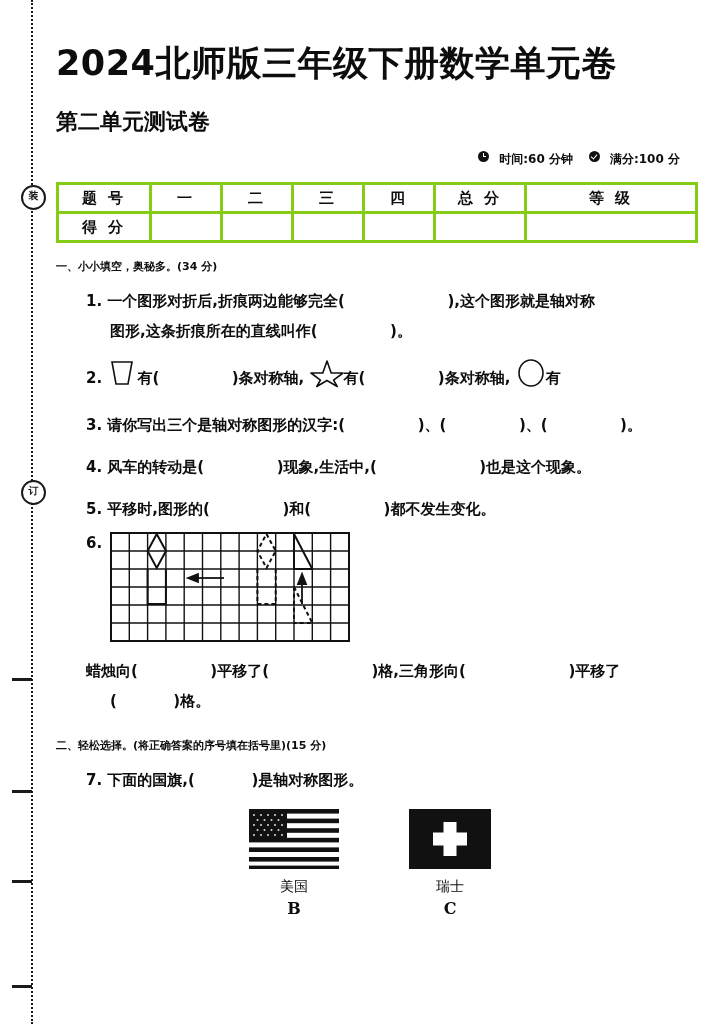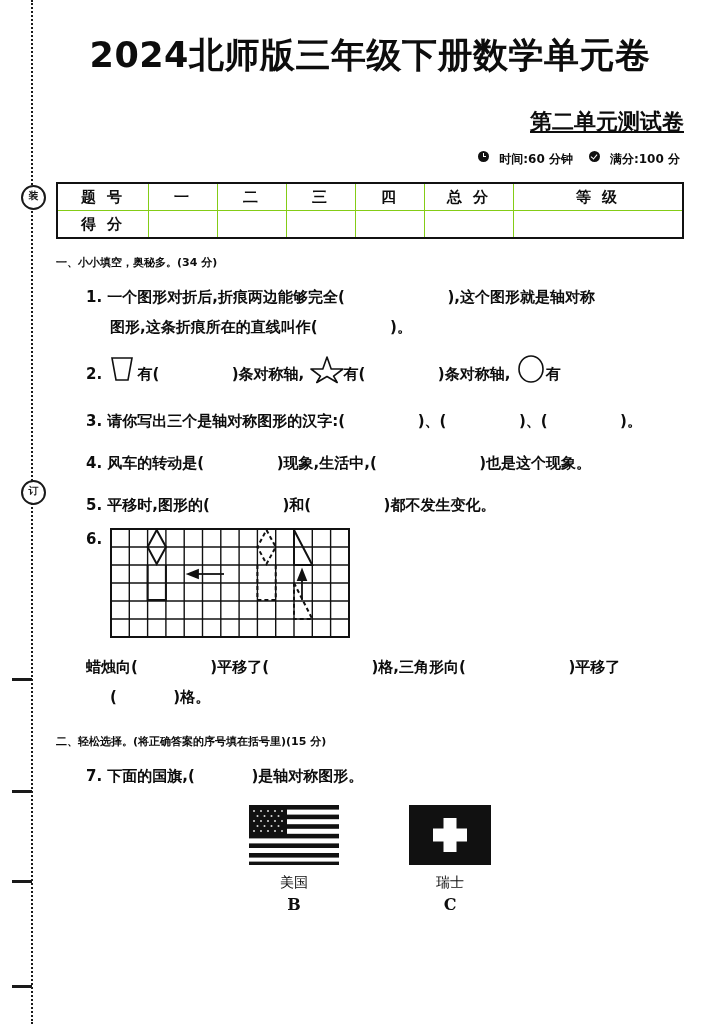--- a/index.html
+++ b/index.html
@@ -53,35 +53,34 @@
   .page {
     position: absolute;
     left: 56px;
     top: 0;
     width: 628px;
     height: 1024px;
   }
 
   
   .main-title {
-    text-align: center;
+    text-align: left;
     font-family: "DejaVu Sans", "Liberation Sans", sans-serif;
     font-weight: bold;
     font-size: 35px;
     letter-spacing: 0.5px;
-    margin-top: 32px;
+    margin-top: 40px;
     white-space: nowrap;
   }
   .sub-title {
-    text-align: right;
+    text-align: left;
     font-family: "DejaVu Sans", "Liberation Sans", sans-serif;
     font-weight: bold;
     font-size: 22px;
-    margin-top: 28px;
-    text-decoration: underline;
+    margin-top: 20px;
   }
   .meta-row {
     display: flex;
     justify-content: flex-end;
     align-items: center;
     gap: 16px;
     margin-top: 14px;
     padding-right: 4px;
     font-size: 12px;
     font-weight: bold;
@@ -121,21 +120,21 @@
 
   
   .score-table {
     margin-top: 14px;
     border-collapse: collapse;
     width: 618px;
     table-layout: fixed;
     border: 2px solid #111;
   }
   .score-table td {
-    border: 1px solid #84cc16;
+    border: 3px solid #84cc16;
     height: 26px;
     text-align: center;
     font-family: "DejaVu Sans", "Liberation Sans", sans-serif;
     font-weight: bold;
     font-size: 15px;
     letter-spacing: 3px;
     padding: 0;
   }
   .score-table .c0 { width: 90px; }
   .score-table .c1,

